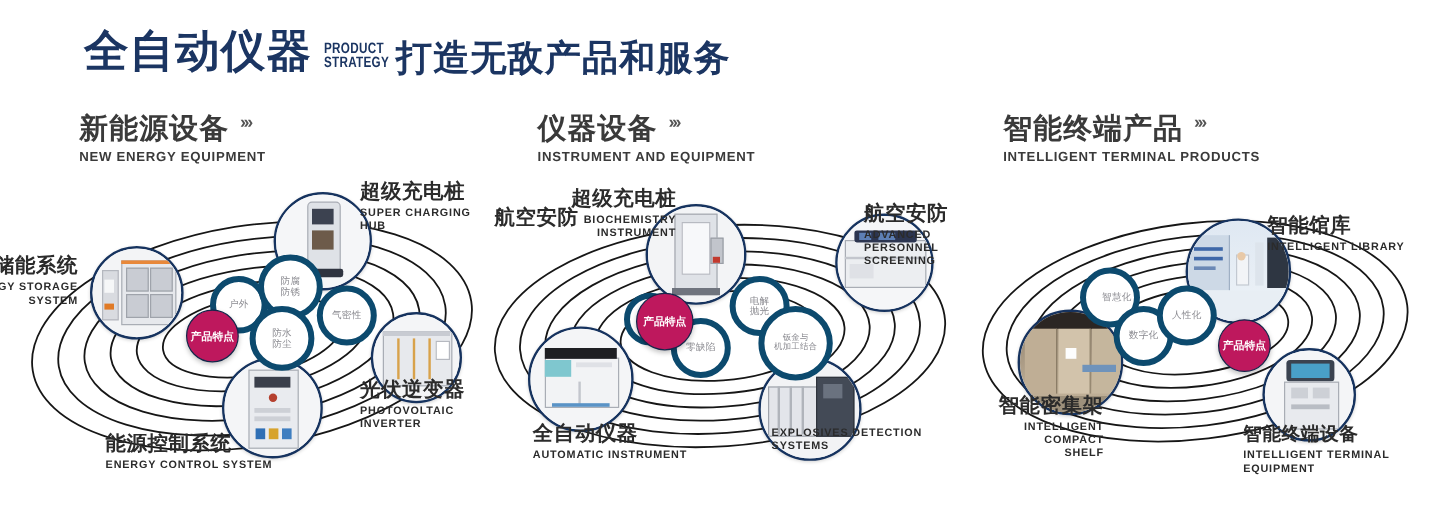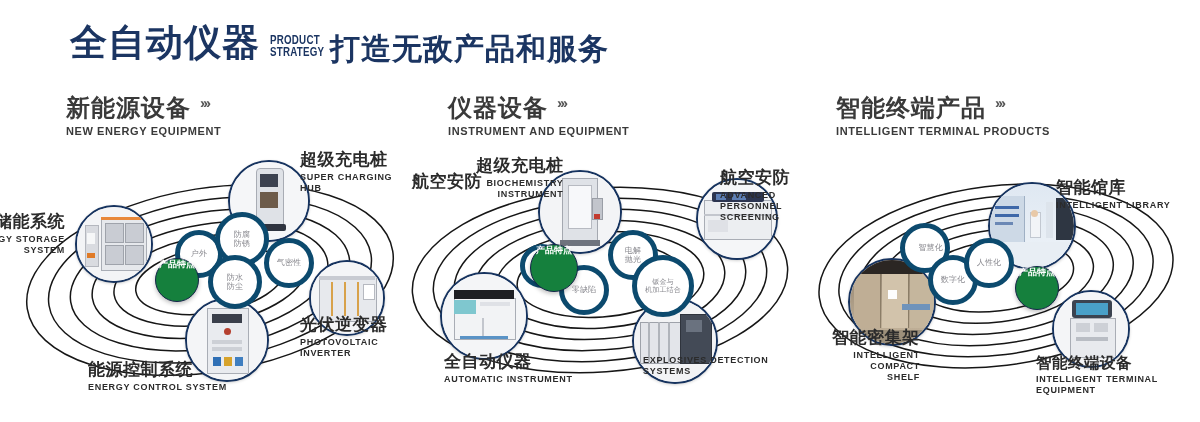--- a/index.html
+++ b/index.html
@@ -51,23 +51,23 @@
   
   .feat{
     position:absolute;border-radius:50%;border:5px solid #0c4a6e;background:#fff;
     color:#8a8a90;font-size:8px;line-height:9.5px;text-align:center;
     display:flex;align-items:center;justify-content:center;letter-spacing:.2px;
   }
   .feat span{display:block;padding:0 2px;}
 
   
   .core{
-    position:absolute;border-radius:50%;background:#15803d;border:1.5px solid #14264a;
+    position:absolute;border-radius:50%;background:#be185d;border:1.5px solid #14264a;
     color:#fff;font-size:9px;font-weight:bold;line-height:10px;text-align:center;
-    display:flex;justify-content:center;
+    display:flex;align-items:center;justify-content:center;
     box-shadow:0 2px 4px rgba(0,0,0,.25);
   }
 
   
   .cap{position:absolute;color:#2b2b2b;}
   .cap .cn{font-size:17px;font-weight:bold;letter-spacing:.5px;line-height:1.15;white-space:nowrap;}
   .cap .en{font-size:9px;font-weight:bold;letter-spacing:.7px;line-height:11px;margin-top:2px;}
   .cap.ar{text-align:right;}
   .cap.al{text-align:left;}
   .cap .cn.sm{font-size:15.5px;}

